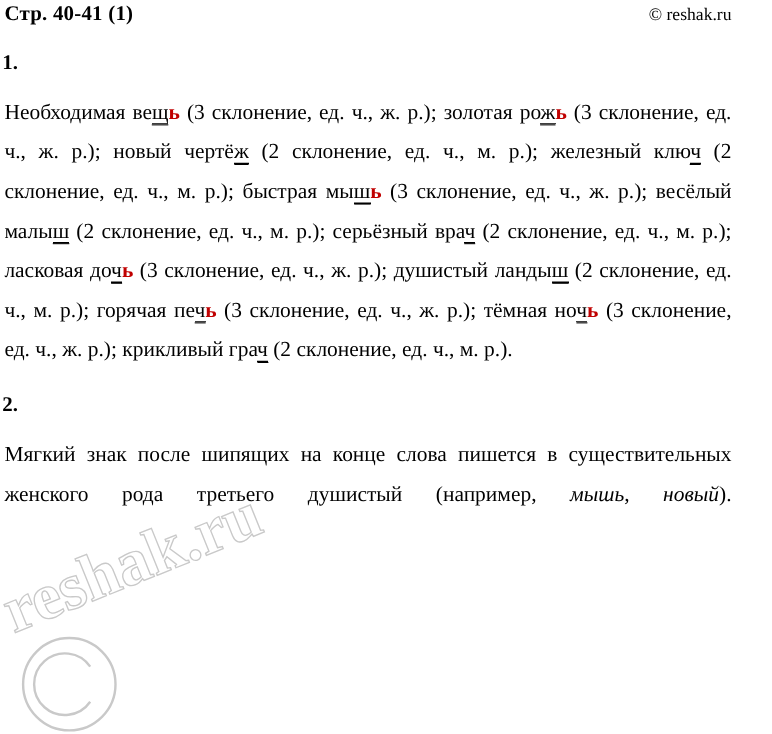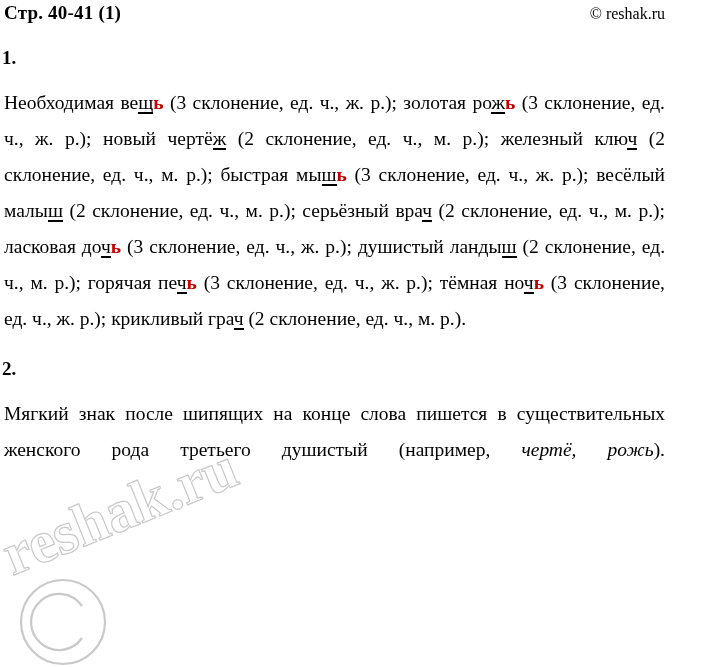--- a/index.html
+++ b/index.html
@@ -135,18 +135,18 @@
   <div class="spacer-2"></div>
 
   <div class="body-par nojustify" id="section-1-body" style="text-align: justify;"><span>Необходимая </span><span><span>ве</span><span class="dbl-underline">щ</span><span class="soft-sign">ь</span></span><span> (3 склонение, ед. ч., ж. р.); </span><span>золотая </span><span><span>ро</span><span class="dbl-underline">ж</span><span class="soft-sign">ь</span></span><span> (3 склонение, ед. ч., ж. р.); </span><span>новый </span><span><span>чертё</span><span class="dbl-underline">ж</span></span><span> (2 склонение, ед. ч., м. р.); </span><span>железный </span><span><span>клю</span><span class="dbl-underline">ч</span></span><span> (2 склонение, ед. ч., м. р.); </span><span>быстрая </span><span><span>мы</span><span class="dbl-underline">ш</span><span class="soft-sign">ь</span></span><span> (3 склонение, ед. ч., ж. р.); </span><span>весёлый </span><span><span>малы</span><span class="dbl-underline">ш</span></span><span> (2 склонение, ед. ч., м. р.); </span><span>серьёзный </span><span><span>вра</span><span class="dbl-underline">ч</span></span><span> (2 склонение, ед. ч., м. р.); </span><span>ласковая </span><span><span>до</span><span class="dbl-underline">ч</span><span class="soft-sign">ь</span></span><span> (3 склонение, ед. ч., ж. р.); </span><span>душистый </span><span><span>ланды</span><span class="dbl-underline">ш</span></span><span> (2 склонение, ед. ч., м. р.); </span><span>горячая </span><span><span>пе</span><span class="dbl-underline">ч</span><span class="soft-sign">ь</span></span><span> (3 склонение, ед. ч., ж. р.); </span><span>тёмная </span><span><span>но</span><span class="dbl-underline">ч</span><span class="soft-sign">ь</span></span><span> (3 склонение, ед. ч., ж. р.); </span><span>крикливый </span><span><span>гра</span><span class="dbl-underline">ч</span></span><span> (2 склонение, ед. ч., м. р.).</span></div>
 
   <div class="spacer-3"></div>
 
   <div class="task-number">2.</div>
 
   <div class="spacer-4"></div>
 
-  <div class="body-par" id="section-2-par-1"><span>Мягкий знак после шипящих на конце слова пишется в существительных женского рода третьего душистый (например, </span><span class="ital">чертё, рожь</span><span>).</span></div>
+  <div class="body-par" id="section-2-par-1"><span>Мягкий знак после шипящих на конце слова пишется в существительных женского рода третьего душистый (например, </span><span class="ital">мышь, новый</span><span>).</span></div>
 
   <div class="spacer-5"></div>
 
 
 </div>
 
 </body></html>

